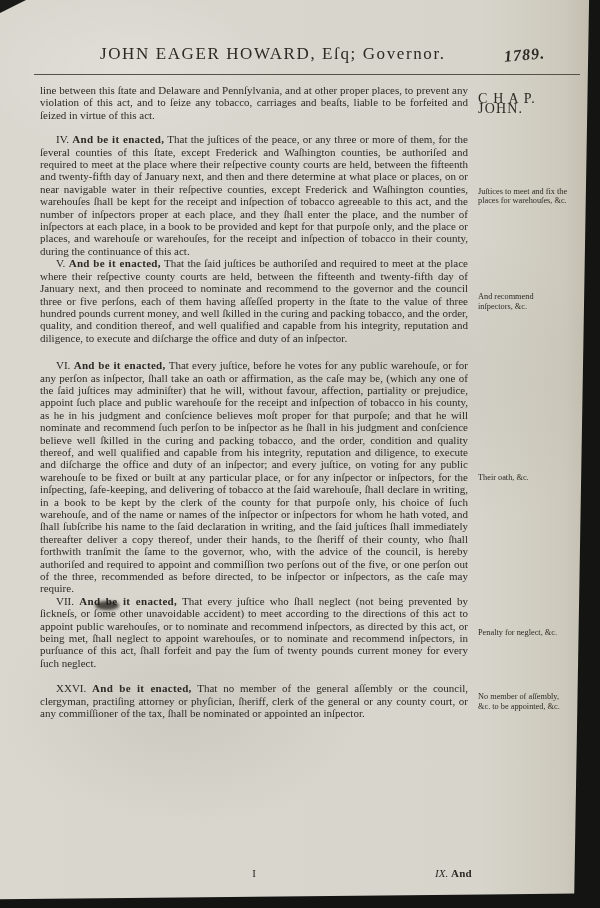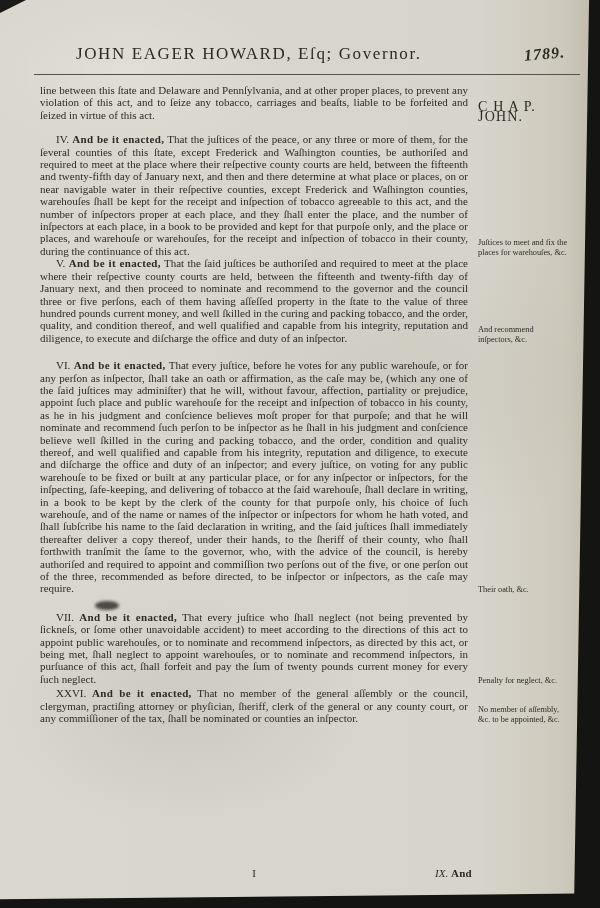--- a/index.html
+++ b/index.html
@@ -20,38 +20,38 @@
   
   .edge-right { position:absolute; right:0; top:0; width:26px; height:100%;
     background:#141412; clip-path:polygon(58% 0, 100% 0, 100% 100%, 0 100%); }
   .edge-bottom { position:absolute; left:0; bottom:0; width:100%; height:16px;
     background:#141412; clip-path:polygon(0 45%, 100% 8%, 100% 100%, 0 100%); }
   .corner-tl { position:absolute; left:0; top:0; width:26px; height:13px;
     background:#1a1a18; clip-path:polygon(0 0, 100% 0, 0 100%); }
   .smudge { position:absolute; left:95px; top:601px; width:24px; height:9px;
     border-radius:50%; background:rgba(28,26,22,.75); filter:blur(1.5px); }
 
-  .header { position:absolute; top:44px; left:24px; width:540px;
-    display:flex; align-items:center;gap:44px; }
+  .header { position:absolute; top:44px; left:48px; width:540px;
+    display:flex; align-items:flex-end; }
   .title { font-size:17px; letter-spacing:1.6px; margin-left:52px; white-space:nowrap; }
   .year { font-style:italic; font-size:16px; font-weight:bold; margin-left:58px;
     transform:rotate(-5deg); letter-spacing:1px; }
   .rule { position:absolute; top:74px; left:34px; width:546px;
     border-top:1px solid #55514a; }
 
   .content { position:absolute; top:84px; left:40px; width:534px; }
-  .row { display:flex; gap:10px; align-items:flex-end; }
+  .row { display:flex; gap:10px; align-items:center; }
   .par { width:428px; font-size:11px; line-height:12.4px; text-align:justify; }
   .par.indent { text-indent:16px; }
   .enact { font-weight:bold; letter-spacing:.3px; }
   .note { width:92px; font-size:8.3px; line-height:9.6px; padding-top:2px; }
   .chapline { display:block; letter-spacing:1.2px; font-size:14px; }
   .gap-a { margin-bottom:12px; } .gap-b { margin-bottom:0; }
-  .gap-c { margin-bottom:15px; } .gap-d { margin-bottom:16px; }
-  .gap-e { margin-bottom:2px; }
+  .gap-c { margin-bottom:15px; } .gap-d { }
+  .gap-e { margin-bottom:13px; }
 
   .footer { position:absolute; bottom:26px; left:40px; width:428px;
     height:15px; font-size:11px; }
   .sig { display:block; text-align:center; }
   .catch { position:absolute; right:-4px; top:0; font-style:italic; }
   .catch .enact { font-style:normal; }
 </style>
 </head>
 <body>
 
@@ -87,21 +87,21 @@
       <p class="par indent"><span class="num">VI.</span> <span class="enact">And be it enacted,</span> <span>That every juſtice, before he votes for any public warehouſe, or for any perſon as inſpector, ſhall take an oath or affirmation, as the caſe may be, (which any one of the ſaid juſtices may adminiſter) that he will, without favour, affection, partiality or prejudice, appoint ſuch place and public warehouſe for the receipt and inſpection of tobacco in his county, as he in his judgment and conſcience believes moſt proper for that purpoſe; and that he will nominate and recommend ſuch perſon to be inſpector as he ſhall in his judgment and conſcience believe well ſkilled in the curing and packing tobacco, and the order, condition and quality thereof, and well qualified and capable from his integrity, reputation and diligence, to execute and diſcharge the office and duty of an inſpector; and every juſtice, on voting for any public warehouſe to be fixed or built at any particular place, or for any inſpector or inſpectors, for the inſpecting, ſafe-keeping, and delivering of tobacco at the ſaid warehouſe, ſhall declare in writing, in a book to be kept by the clerk of the county for that purpoſe only, his choice of ſuch warehouſe, and of the name or names of the inſpector or inſpectors for whom he hath voted, and ſhall ſubſcribe his name to the ſaid declaration in writing, and the ſaid juſtices ſhall immediately thereafter deliver a copy thereof, under their hands, to the ſheriff of their county, who ſhall forthwith tranſmit the ſame to the governor, who, with the advice of the council, is hereby authoriſed and required to appoint and commiſſion two perſons out of the five, or one perſon out of the three, recommended as before directed, to be inſpector or inſpectors, as the caſe may require.</span></p>
       <aside class="note">Their oath, &amp;c.</aside>
     </div>
 
     <div class="row gap-e">
       <p class="par indent"><span class="num">VII.</span> <span class="enact">And be it enacted,</span> <span>That every juſtice who ſhall neglect (not being prevented by ſickneſs, or ſome other unavoidable accident) to meet according to the directions of this act to appoint public warehouſes, or to nominate and recommend inſpectors, as directed by this act, or being met, ſhall neglect to appoint warehouſes, or to nominate and recommend inſpectors, in purſuance of this act, ſhall forfeit and pay the ſum of twenty pounds current money for every ſuch neglect.</span></p>
       <aside class="note">Penalty for neglect, &amp;c.</aside>
     </div>
 
     <div class="row">
-      <p class="par indent"><span class="num">XXVI.</span> <span class="enact">And be it enacted,</span> <span>That no member of the general aſſembly or the council, clergyman, practiſing attorney or phyſician, ſheriff, clerk of the general or any county court, or any commiſſioner of the tax, ſhall be nominated or counties an inſpector.</span></p>
+      <p class="par indent"><span class="num">XXVI.</span> <span class="enact">And be it enacted,</span> <span>That no member of the general aſſembly or the council, clergyman, practiſing attorney or phyſician, ſheriff, clerk of the general or any county court, or any commiſſioner of the tax, ſhall be nominated or appointed an inſpector.</span></p>
       <aside class="note">No member of aſſembly, &amp;c. to be appointed, &amp;c.</aside>
     </div>
 
   </div>
 
   <div class="footer">
     <span class="sig">I</span>
     <span class="catch"><span>IX.</span> <span class="enact">And</span></span>
   </div>
 

